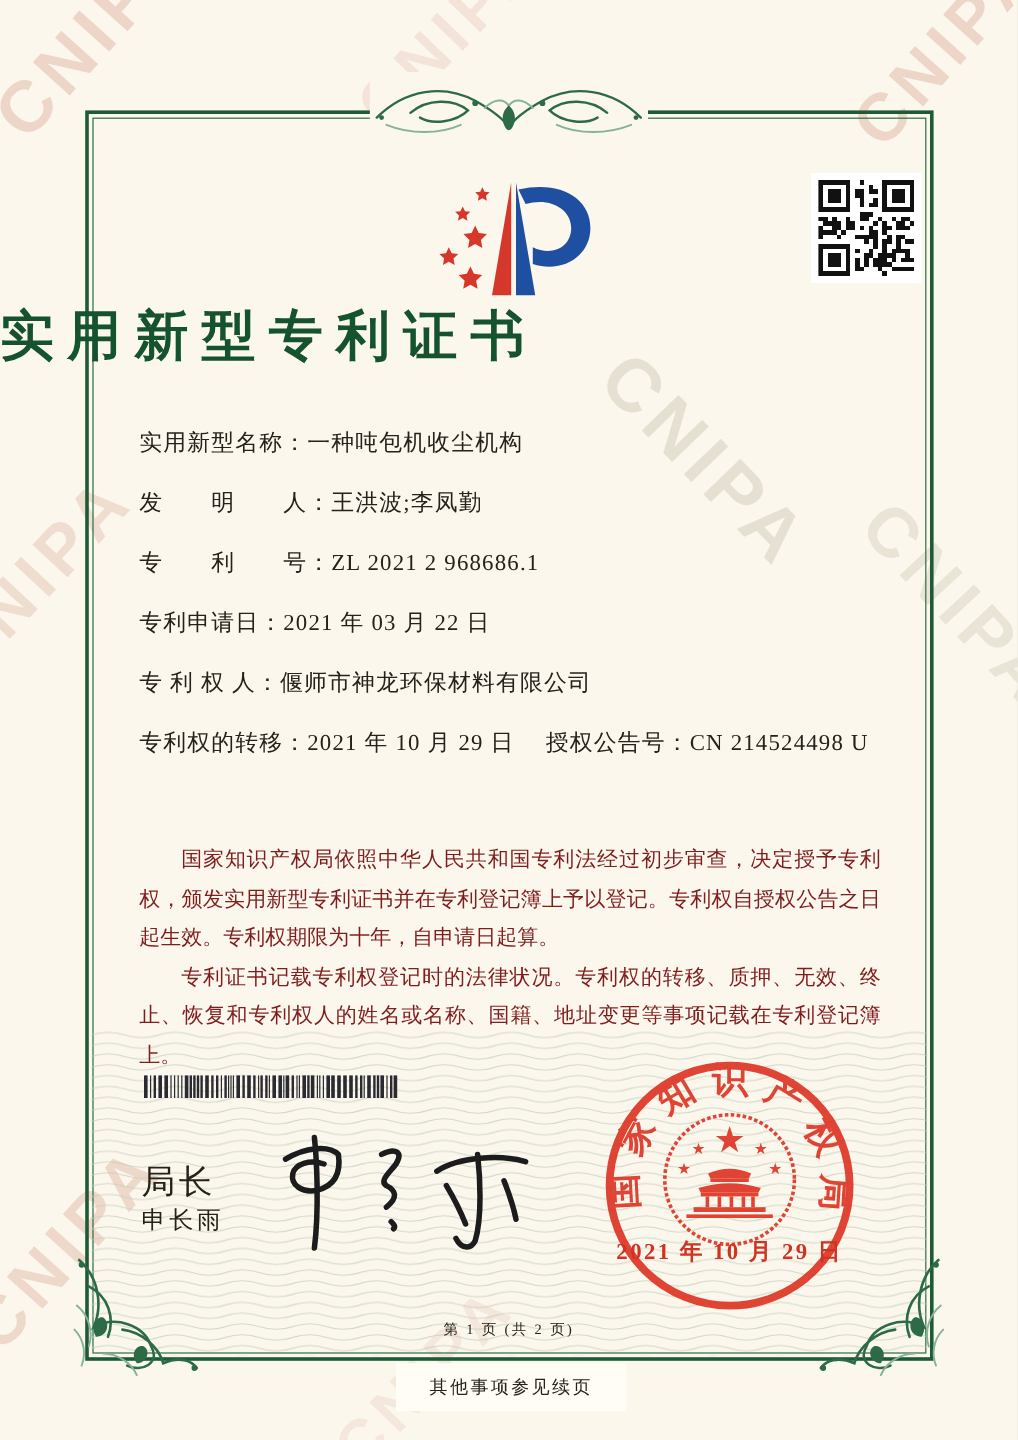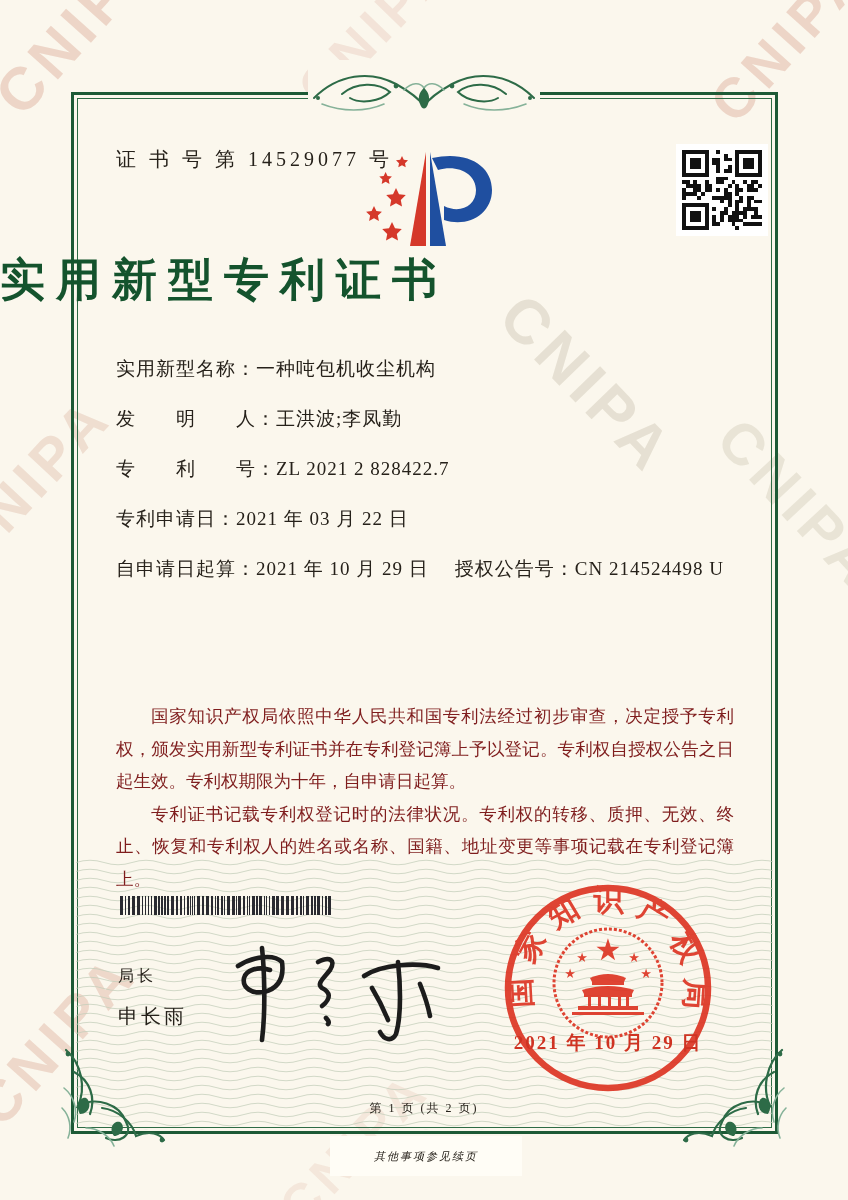--- a/index.html
+++ b/index.html
@@ -45,40 +45,40 @@
   .fvalue { letter-spacing:1px; }
   .frow .pair1 { display:inline-block; width:334px; }
   
   .body-text {
     position:absolute; left:116px; top:700px; width:618px;
     font-size:17.5px; line-height:1.86; text-align:justify; color:#7f1d1d;
   }
   .body-text p { text-indent:2em; }
   
   .barcode { position:absolute; left:120px; top:896px; z-index:1; }
-  .director-label { position:absolute; left:118px; top:966px; font-size:16px; letter-spacing:3px;
+  .director-label { position:absolute; left:118px; top:966px; font-size:28px; letter-spacing:3px;
     font-family:Liberation Serif, serif; z-index:1;}
   .director-name  { position:absolute; left:118px; top:1003px; font-size:20px; letter-spacing:3px;
     font-family:Liberation Serif, serif; z-index:1;}
   .signature { position:absolute; left:222px; top:936px; z-index:1; }
   
   .seal { position:absolute; left:498px; top:878px; z-index:2; }
   .seal-date {
     position:absolute; left:498px; top:1030px; width:220px; text-align:center;
     font-size:19px; font-weight:bold; color:#cf3322; letter-spacing:2px; z-index:3;
   }
   
   .page-info {
     position:absolute; left:0; top:1100px; width:848px; text-align:center;
     font-size:12px; letter-spacing:2px; z-index:1;
   }
   .cont-note {
     position:absolute; left:330px; top:1136px; width:192px; height:40px;
     background:#fffdf6; display:flex; align-items:center; justify-content:center;
-    font-size:11px; letter-spacing:2px; z-index:3;font-style:italic;
+    font-size:15px; letter-spacing:2px; z-index:3;
   }
   
   .orn { position:absolute; z-index:1; }
 </style>
 </head>
 <body>
 
 <div class="page">
 
   <span class="wm" style="left:-28px; top:-8px; font-size:60px; color:rgba(205,135,112,.30); transform:rotate(-48deg);">CNIPA</span>
@@ -157,21 +157,20 @@
       <path d="M6,64 C14,72 16,84 12,94"></path>
     </g>
     <g fill="#2d6b47">
       <path d="M24,70 C18,60 26,52 30,54 C36,58 34,70 24,70 Z"></path>
       <path d="M58,92 C52,84 58,76 64,78 C70,82 66,92 58,92 Z"></path>
       <circle cx="12" cy="10" r="2.4"></circle>
         <circle cx="106" cy="96" r="2.4"></circle>
     </g>
   </svg>
 
-  <div class="cert-no">证 书 号 第 14529077 号</div>
 
   <svg class="logo" width="170" height="110" viewBox="0 0 170 110">
     <g fill="#d5382a">
       <path d="M62,8 l1.8,3.8 4.2,.5 -3,2.9 .7,4.1 -3.7-2 -3.7,2 .7-4.1 -3-2.9 4.2-.5 Z"></path>
       <path d="M45,22 l2.4,5 5.5,.7 -4,3.8 1,5.4 -4.9-2.7 -4.9,2.7 1-5.4 -4-3.8 5.5-.7 Z" transform="scale(0.8) translate(12,8)"></path>
       <path d="M56,40 l3,6.2 6.8,.9 -5,4.8 1.2,6.7 -6-3.3 -6,3.3 1.2-6.7 -5-4.8 6.8-.9 Z"></path>
       <path d="M34,58 l2.4,5 5.5,.7 -4,3.8 1,5.4 -4.9-2.7 -4.9,2.7 1-5.4 -4-3.8 5.5-.7 Z"></path>
       <path d="M52,74 l3,6.2 6.8,.9 -5,4.8 1.2,6.7 -6-3.3 -6,3.3 1.2-6.7 -5-4.8 6.8-.9 Z"></path>
       <path d="M86,4 L70,98 L86,98 Z"></path>
     </g>
@@ -398,24 +397,25 @@
         <rect x="20" y="19" width="1" height="1" fill="#111"></rect>
         <rect x="14" y="20" width="1" height="1" fill="#111"></rect>
       </svg>
   </div>
 
   <div class="title">实用新型专利证书</div>
 
   <div class="fields">
     <div class="frow"><span class="flabel">实用新型名称：</span><span class="fvalue">一种吨包机收尘机构</span></div>
     <div class="frow"><span class="flabel">发　　明　　人：</span><span class="fvalue">王洪波;李凤勤</span></div>
-    <div class="frow"><span class="flabel">专　　利　　号：</span><span class="fvalue">ZL 2021 2 828422.7</span></div>
+    <div class="frow"><span class="flabel">专　　利　　号：</span><span class="fvalue">ZL 2021 2 968686.1</span></div>
     <div class="frow"><span class="flabel">专利申请日：</span><span class="fvalue">2021 年 03 月 22 日</span></div>
+    <div class="frow"><span class="flabel">专 利 权 人：</span><span class="fvalue">偃师市神龙环保材料有限公司</span></div>
     <div class="frow">
-      <span class="pair1"><span class="flabel">自申请日起算：</span><span class="fvalue">2021 年 10 月 29 日</span></span>
+      <span class="pair1"><span class="flabel">专利权的转移：</span><span class="fvalue">2021 年 10 月 29 日</span></span>
       <span class="flabel">授权公告号：</span><span class="fvalue">CN 214524498 U</span>
     </div>
   </div>
 
   <div class="body-text">
     <p>国家知识产权局依照中华人民共和国专利法经过初步审查，决定授予专利权，颁发实用新型专利证书并在专利登记簿上予以登记。专利权自授权公告之日起生效。专利权期限为十年，自申请日起算。</p>
     <p>专利证书记载专利权登记时的法律状况。专利权的转移、质押、无效、终止、恢复和专利权人的姓名或名称、国籍、地址变更等事项记载在专利登记簿上。</p>
   </div>
 
   <svg id="barcode" class="barcode" width="216" height="19">

